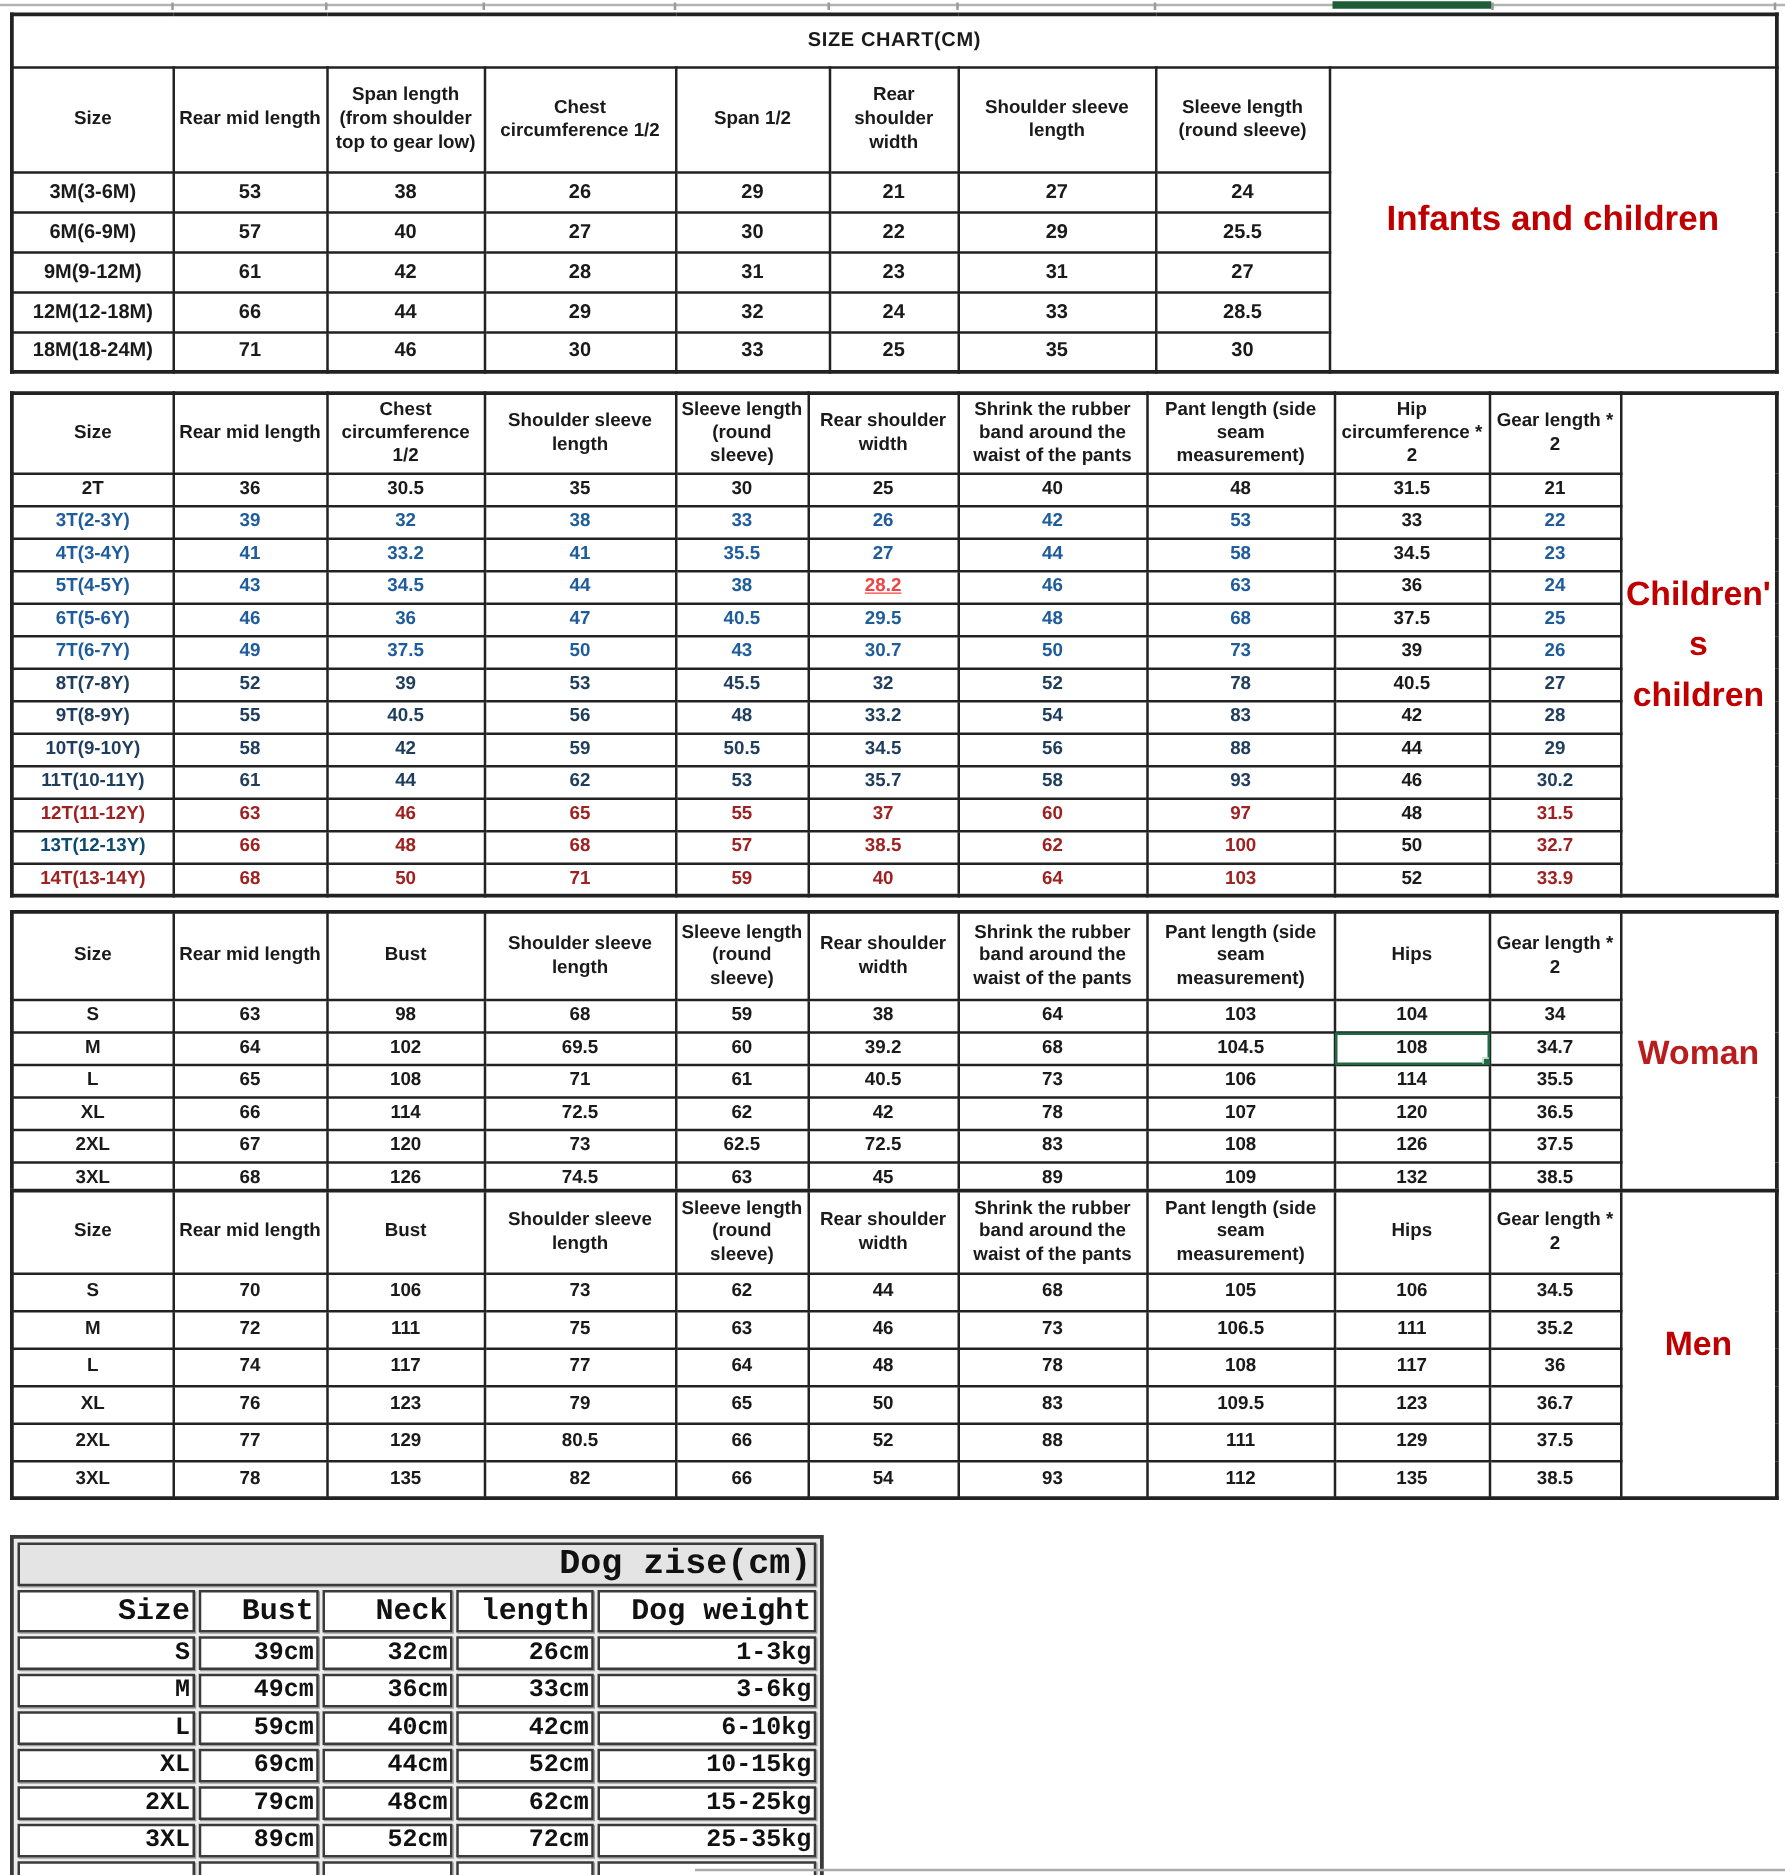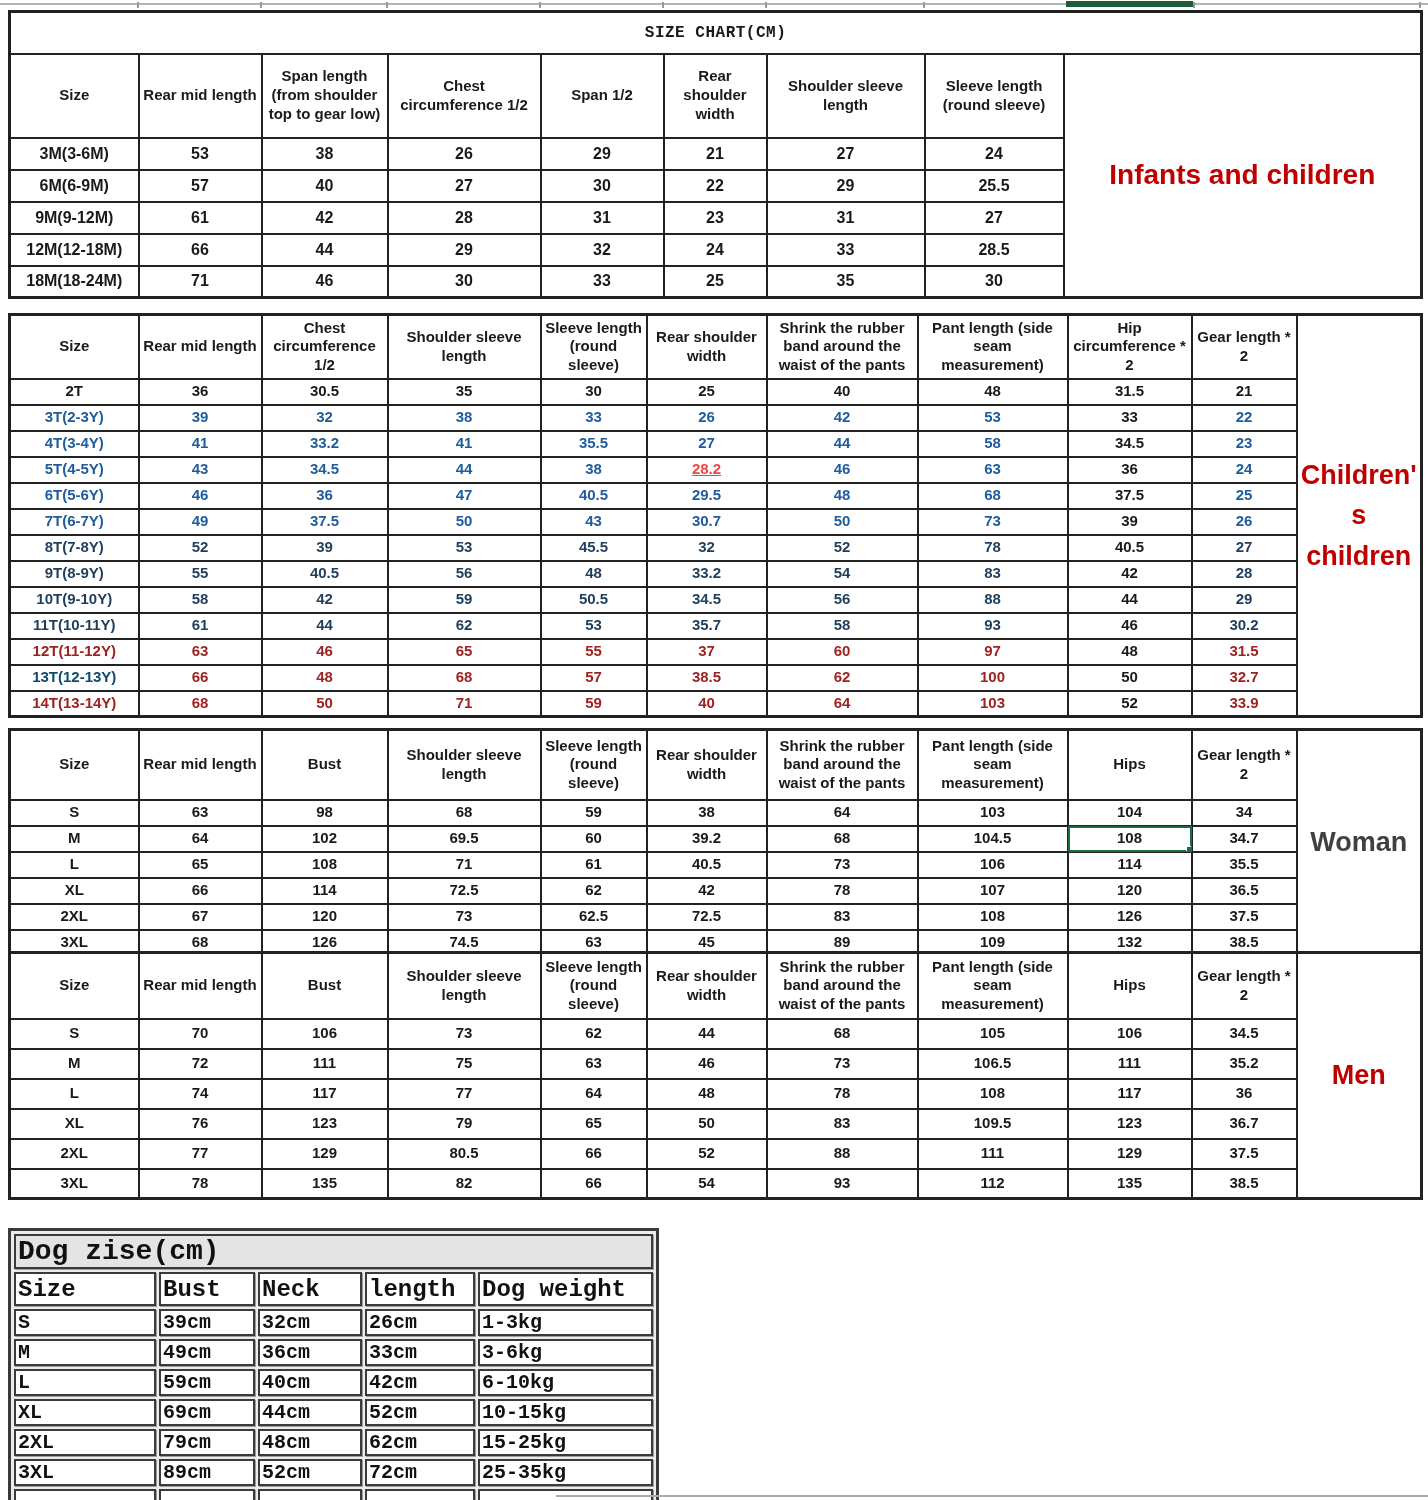--- a/index.html
+++ b/index.html
@@ -19,21 +19,21 @@
   .main-table td, .main-table th {
     border:2px solid #222; text-align:center; vertical-align:middle;
     font-weight:bold; color:#1a1a1a; padding:1px 2px; overflow:hidden;
     font-size:15px; line-height:1.25; position:relative; word-wrap:break-word;
   }
   .main-table .title-row td {font-size:24px; letter-spacing:0.5px;}
   .main-table .side-label {font-size:27px; line-height:1.5; font-weight:bold;}
 
   
   #t-infants {left:8px; top:10px; width:1412px;}
-  #t-infants .title-row  {height:42px;font-family:Liberation Mono, monospace;}
+  #t-infants .title-row  {height:42px;}
   #t-infants .header-row {height:84px;}
   #t-infants tbody tr    {height:32px;}
   #t-infants tbody td    {font-size:16px;}
   #t-infants .side-label {font-size:28px;}
 
   #t-children {left:8px; top:313px; width:1412px;}
   #t-children .header-row {height:64px;}
   #t-children tbody tr    {height:26px;}
 
   #t-woman {left:8px; top:728px; width:1412px;}
@@ -53,21 +53,21 @@
 
   
   #t-dog {
     left:8px; top:1228px; width:627px;
     border-collapse:separate; border-spacing:3px;
     background:#ececec; border:3px solid #3a3a3a;
     font-family:"Liberation Mono", monospace;
   }
   #t-dog td, #t-dog th {
     background:#fff; border:2px solid #3a3a3a; box-shadow:1px 1px 0 #9d9d9d;
-    text-align:left; vertical-align:middle; font-weight:bold; color:#111;
+    text-align:right; vertical-align:middle; font-weight:bold; color:#111;
     overflow:hidden; padding:0 2px;
   }
   #t-dog .title-row td {font-size:28px; height:30px; background:#e4e4e4;}
   #t-dog .header-row th {font-size:24px; height:30px;}
   #t-dog tbody td {font-size:20px; height:18px;}
   #t-dog tbody tr:last-child td {height:38px;}
 </style>
 </head>
 <body>
 
@@ -371,21 +371,21 @@
           <th>Size</th>
           <th>Rear mid length</th>
           <th>Bust</th>
           <th>Shoulder sleeve length</th>
           <th>Sleeve length (round sleeve)</th>
           <th>Rear shoulder width</th>
           <th>Shrink the rubber band around the waist of the pants</th>
           <th>Pant length (side seam measurement)</th>
           <th>Hips</th>
           <th>Gear length * 2</th>
-          <td rowspan="7" class="side-label" style="color: #404040;">Woman</td>
+          <td rowspan="7" class="side-label" style="color: #b91c1c;">Woman</td>
         </tr>
         <tr>
           <td>S</td>
           <td>63</td>
           <td>98</td>
           <td>68</td>
           <td>59</td>
           <td>38</td>
           <td>64</td>
           <td>103</td>

